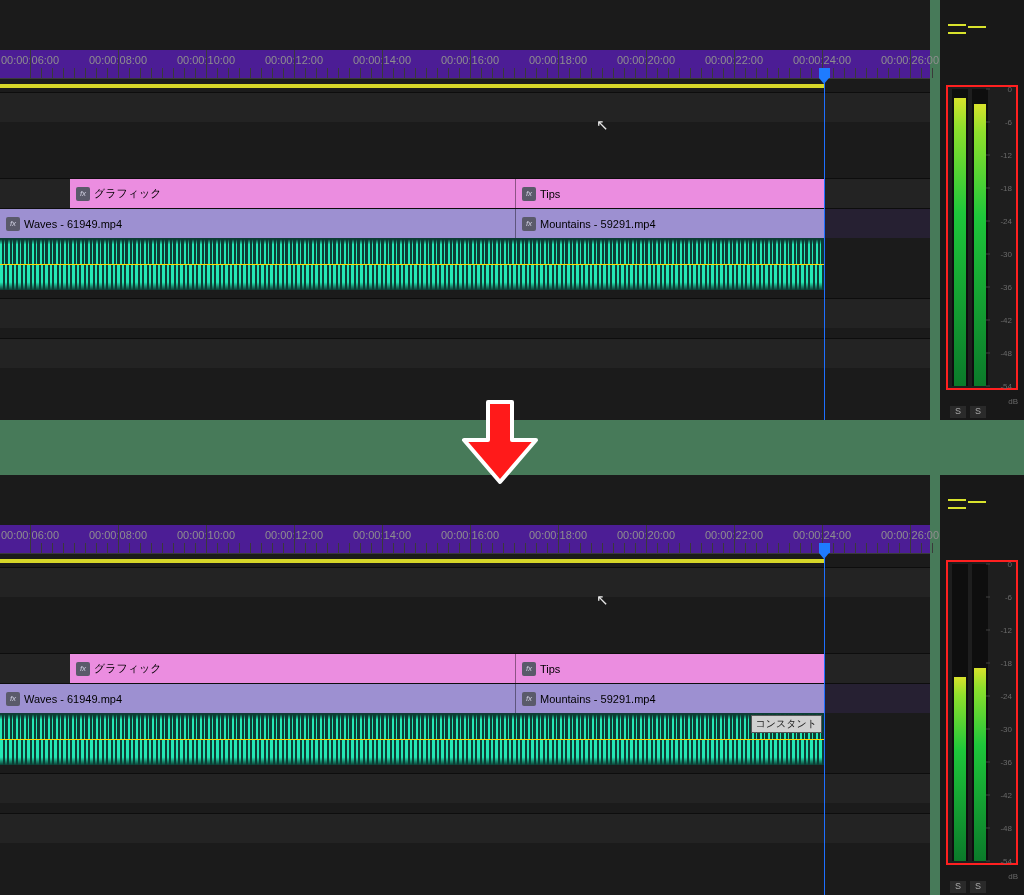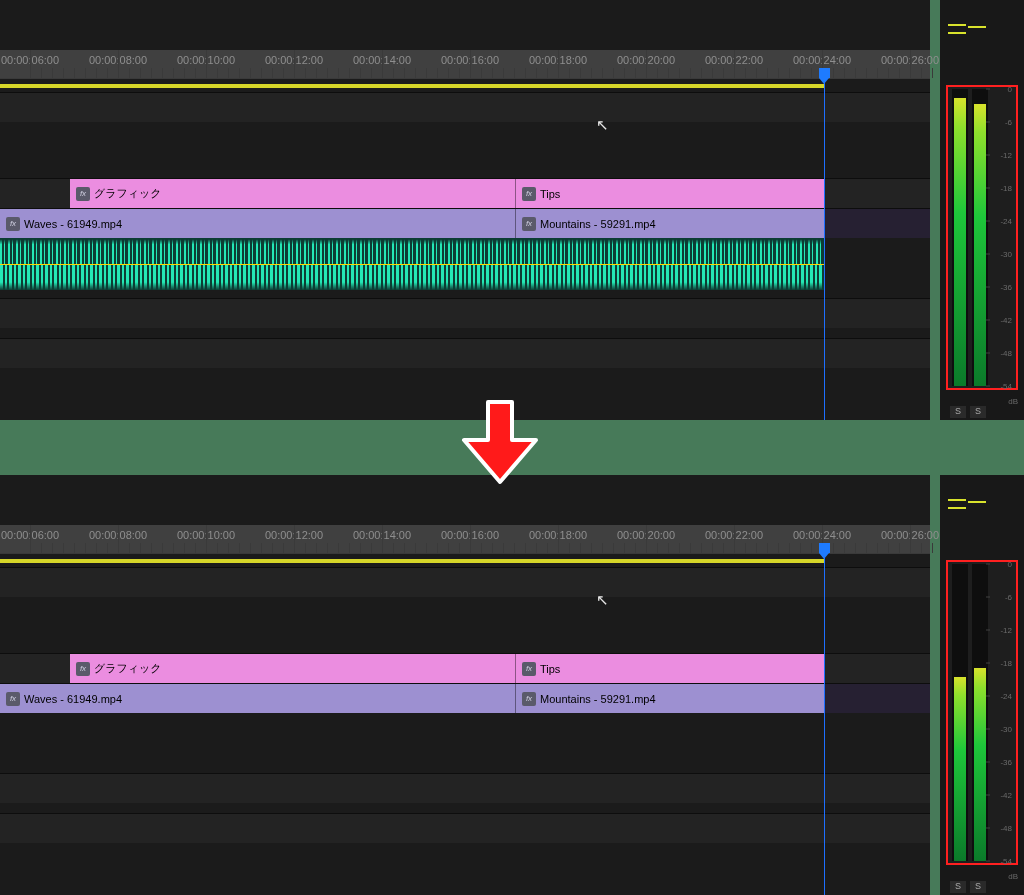--- a/index.html
+++ b/index.html
@@ -2,21 +2,21 @@
 <html><head>
 <meta charset="utf-8">
 <style>
   *{margin:0;padding:0;box-sizing:border-box;font-family:"Segoe UI",Arial,sans-serif;}
   body{background:#477a59;width:1024px;height:895px;overflow:hidden;position:relative;}
   .panel{position:absolute;background:#1b1b1b;}
   
   .timeline{left:0;width:930px;height:420px;}
   .timeline.top{top:0;}
   .timeline.bot{top:475px;}
-  .ruler{position:absolute;left:0;right:0;top:50px;height:28px;background:#404040;}
+  .ruler{position:absolute;left:0;right:0;top:50px;height:28px;background:#4c1d95;}
   .tickmajor{position:absolute;top:0;height:28px;border-left:1px solid #3a3a3a;}
   .ticklabel{position:absolute;top:4px;font-size:11px;color:#8e8e8e;white-space:nowrap;transform:translateX(-50%);}
   .tickminor{position:absolute;top:18px;height:10px;border-left:1px solid #3a3a3a;}
   .ruler-baseline{position:absolute;left:0;right:0;top:78px;height:1px;background:#3a3a3a;}
   .workbar{position:absolute;top:84px;height:4px;background:#d6d629;}
   
   .track{position:absolute;left:0;right:0;height:30px;background:#232323;}
   .track.sep{border-top:1px solid #0d0d0d;}
   .clip{position:absolute;top:0;bottom:0;font-size:11px;display:flex;align-items:center;gap:4px;color:#000;overflow:hidden;}
   .clip.pink{background:#eb8de0;}
@@ -369,20 +369,28 @@
     <div class="clip purple" id="b-vid1" style="left: 0px; width: 515px;">
       <span class="fx-badge">fx</span>
       <span>Waves - 61949.mp4</span>
     </div>
     <div class="clip purple sep" id="b-vid2" style="left: 515px; width: 309px;">
       <span class="fx-badge">fx</span>
       <span>Mountains - 59291.mp4</span>
     </div>
   </div>
 
+  <div class="audiotrack" style="top: 238px; width: 824px;" id="b-audio">
+    <div class="wave">
+        <div class="wave-top"></div>
+        <div class="wave-bot"></div>
+        <div class="gainline"></div>
+      </div>
+    <div class="transition-tag" id="trans" style="right: 2px; top: 2px;">コンスタント</div>
+  </div>
 
   <div class="track sep" style="top:298px"></div>
   <div class="track sep" style="top:338px"></div>
 
   <div class="playhead" id="ph-bot" style="left: 824px;">
       <div class="head"></div>
     </div>
   <span class="cursor-icon" style="left:596px;top:116px">↖</span>
 </div>
 

